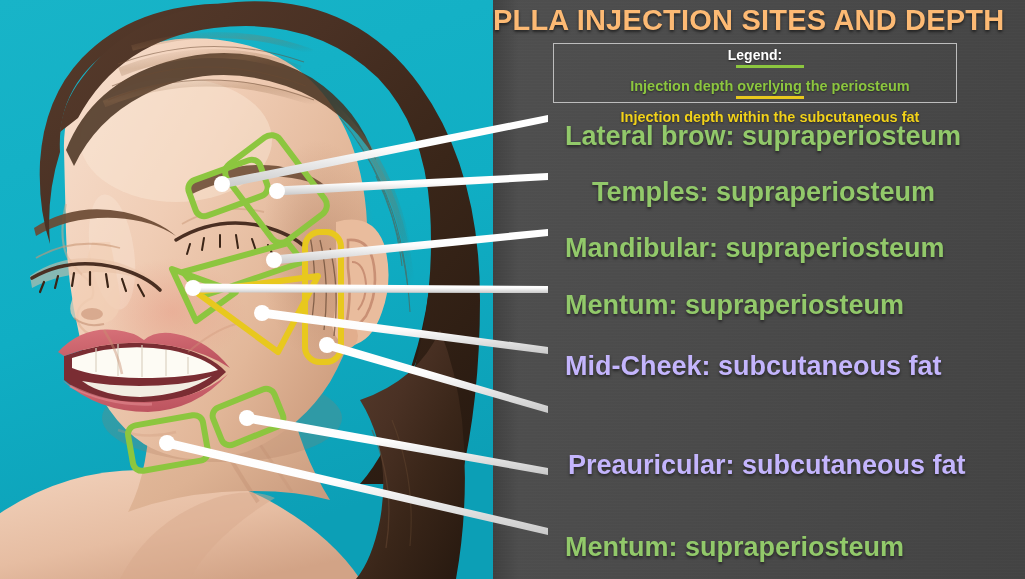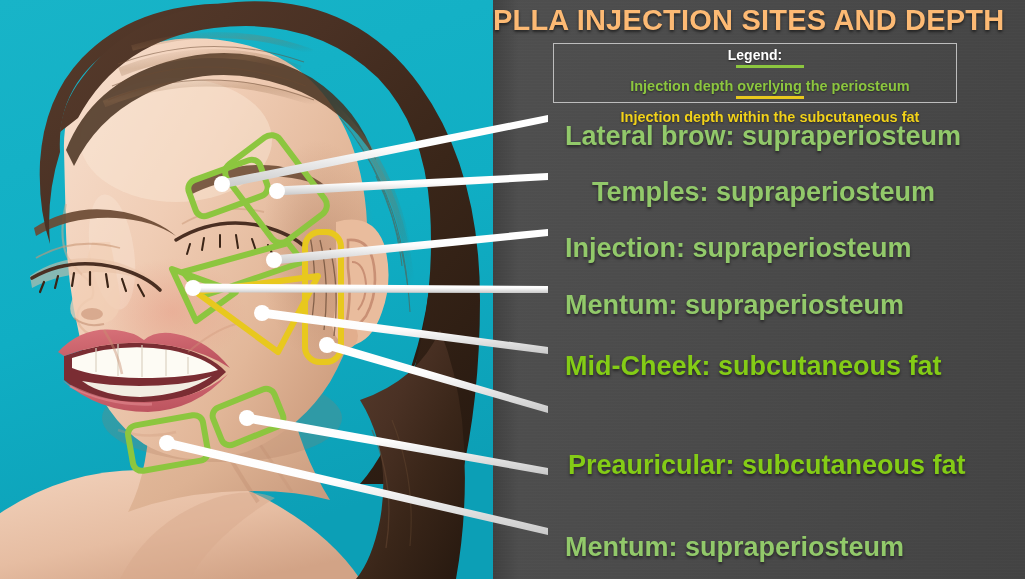--- a/index.html
+++ b/index.html
@@ -50,21 +50,21 @@
   .legend-text.gold{color:#F2D21A;}
 
   .site-label{
     position:absolute;
     font-size:27px;
     font-weight:bold;
     white-space:nowrap;
     text-shadow:0 2px 3px rgba(0,0,0,.5);
   }
   .site-label.green{color:#92C96A;}
-  .site-label.gold{color:#84cc16;}
+  .site-label.gold{color:#c4b5fd;}
 
   #overlay{position:absolute;left:0;top:0;width:1025px;height:579px;}
 </style>
 </head>
 <body>
 
 <div id="root">
 
   <div id="photo">
     <svg width="493" height="579" viewBox="0 0 493 579" xmlns="http://www.w3.org/2000/svg">
@@ -342,19 +342,19 @@
       <circle cx="193" cy="288" r="8"></circle>
       <circle cx="262" cy="313" r="8"></circle>
       <circle cx="327" cy="345" r="8"></circle>
       <circle cx="247" cy="418" r="8"></circle>
       <circle cx="167" cy="443" r="8"></circle>
     </g>
   </svg>
 
   <div class="site-label green" style="left:565px;top:121px;">Lateral brow: supraperiosteum</div>
   <div class="site-label green" style="left:565px;top:177px;margin-left:27px;">Temples: supraperiosteum</div>
-  <div class="site-label green" style="left:565px;top:233px;">Injection: supraperiosteum</div>
+  <div class="site-label green" style="left:565px;top:233px;">Mandibular: supraperiosteum</div>
   <div class="site-label green" style="left:565px;top:290px;">Mentum: supraperiosteum</div>
   <div class="site-label gold" style="left:565px;top:351px;">Mid-Cheek: subcutaneous fat</div>
   <div class="site-label gold" style="left:568px;top:410px;margin-top:40px;">Preauricular: subcutaneous fat</div>
   <div class="site-label green" style="left:565px;top:532px;">Mentum: supraperiosteum</div>
 
 </div>
 
 </body></html>

